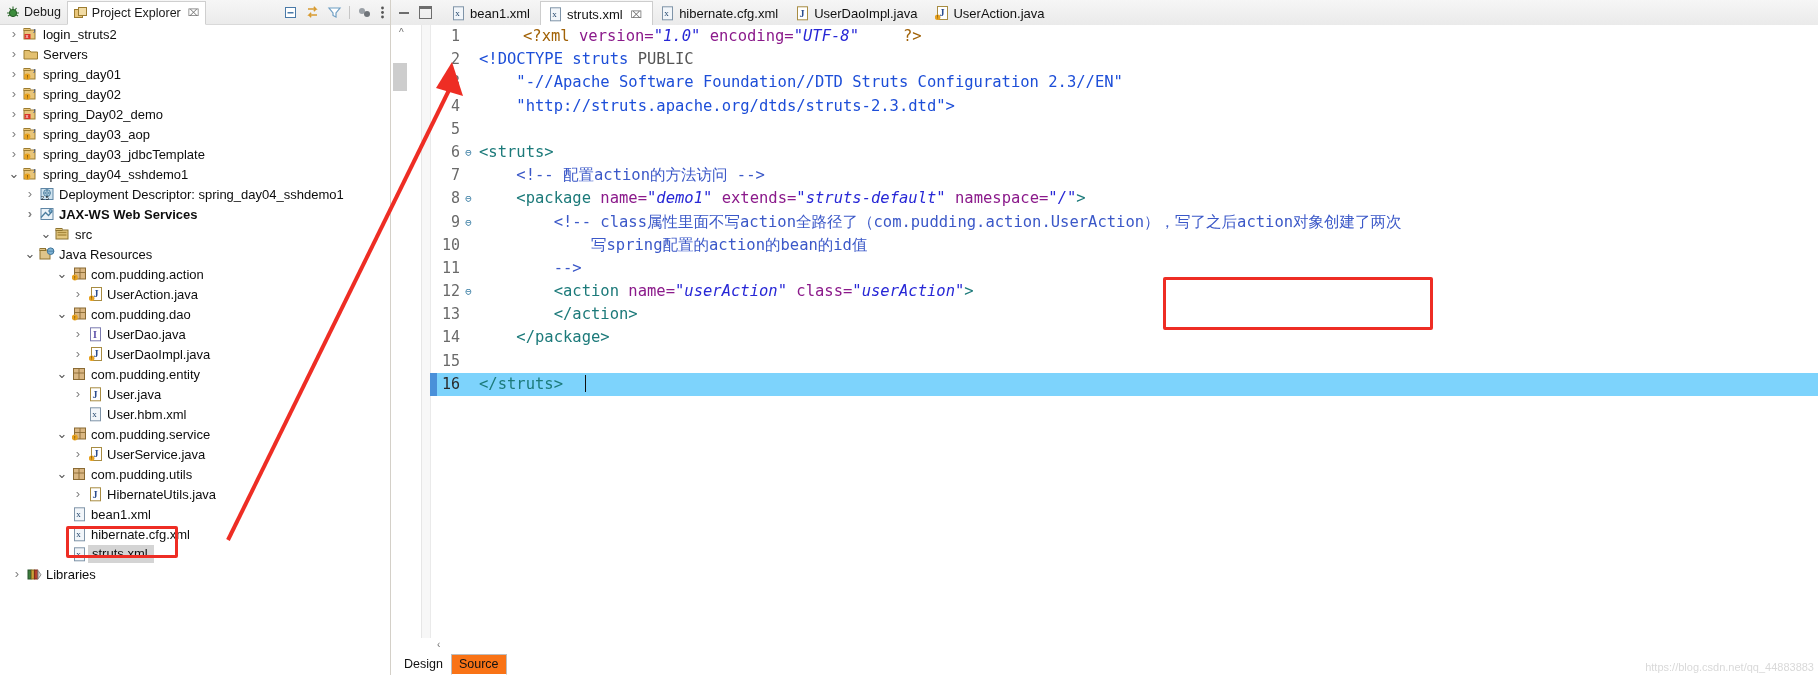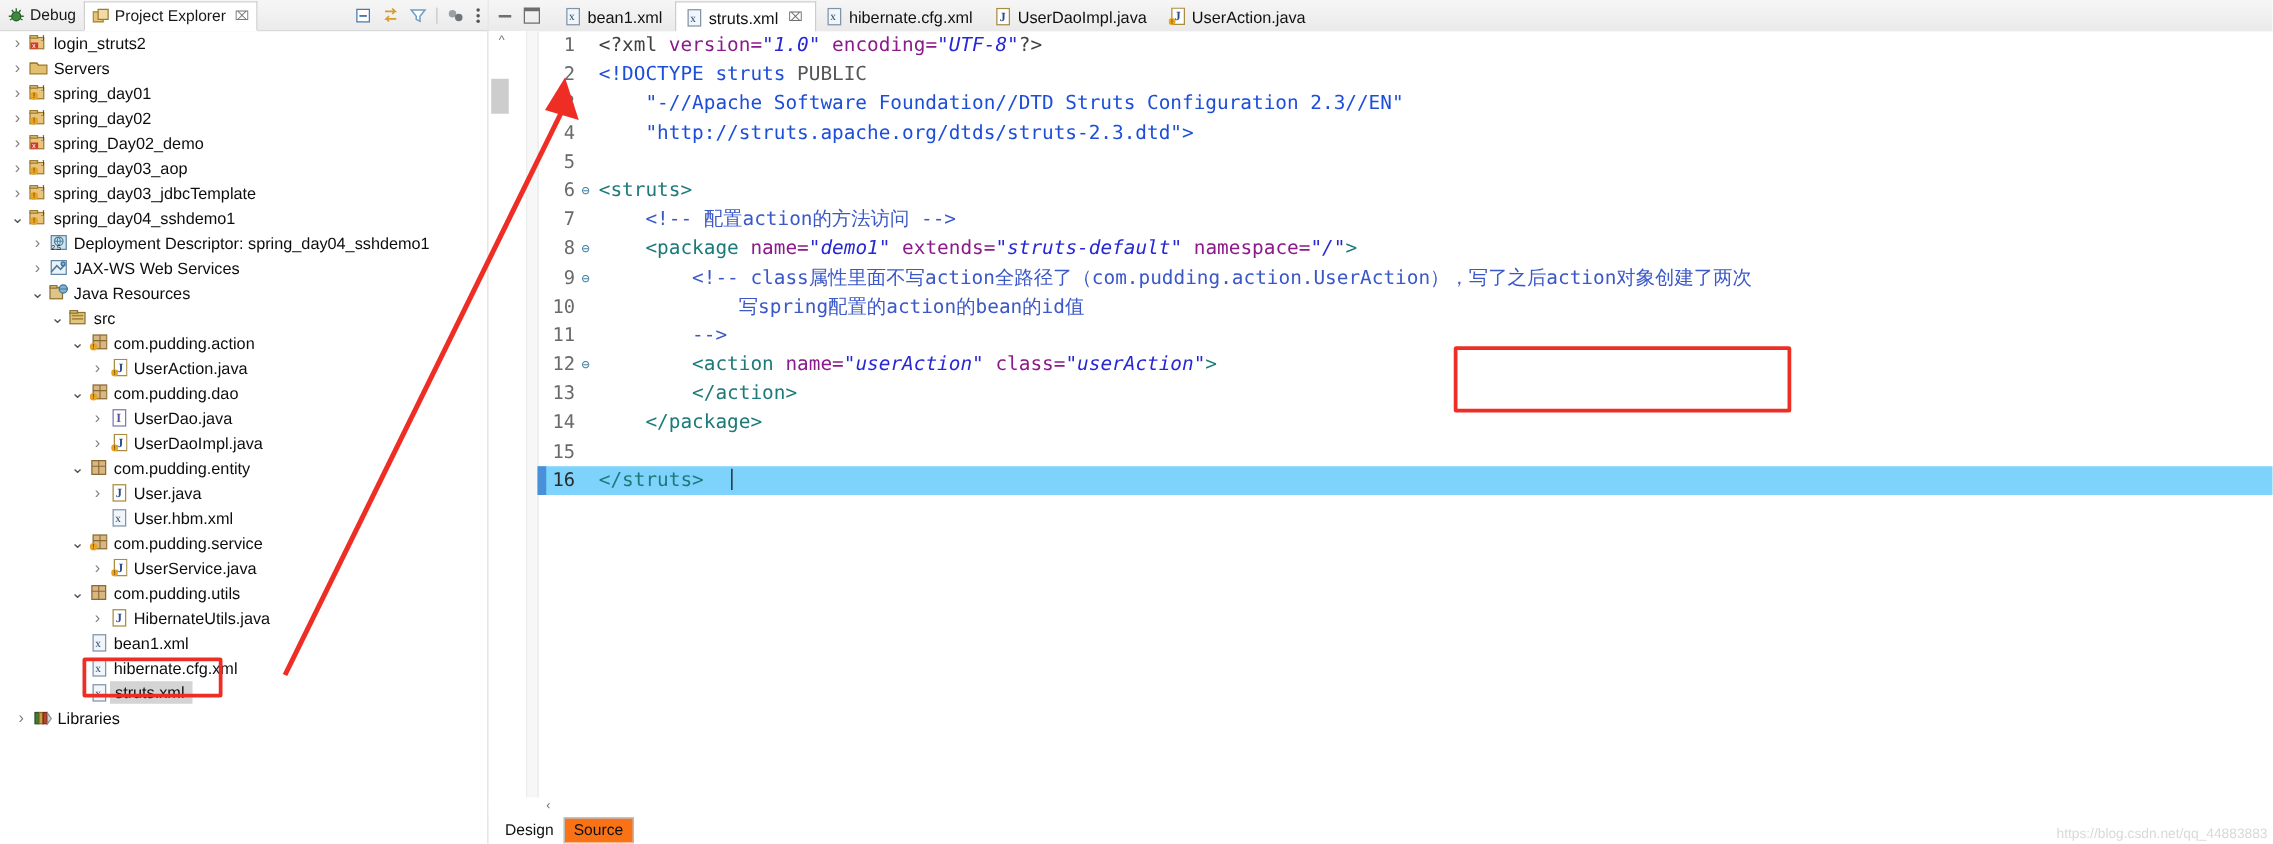--- a/index.html
+++ b/index.html
@@ -167,21 +167,21 @@
   .caret {
     display:inline-block; width:1px; height:17px;
     background:#111; vertical-align:-3px;
   }         
   .t-tag  { color:#1c7a7a; }
   .t-attr { color:#8b1a8b; }
   .t-val  { color:#2727d6; font-style:italic; }
   .t-doc  { color:#1d4ed8; }
   .t-cmt  { color:#3b58c8; }
   .t-plain{ color:#555; }
-  .t-pi   { color:#404040; }
+  .t-pi   { color:#a16207;margin-left:44px; }
 
   
   .redbox-code {
     position:absolute;
     border:3px solid #ee2d24;
     border-radius:2px;
     pointer-events:none;
   }
 
   
@@ -387,54 +387,54 @@
           <span class="icon-slot">
             <svg width="15" height="14" viewBox="0 0 15 14">
               <rect x="1" y="1.5" width="12" height="11" fill="#cfe3ef" stroke="#5f86a5"></rect>
               <circle cx="7" cy="6" r="3.4" fill="none" stroke="#4a7d9e" stroke-width="1"></circle>
               <path d="M3.7 6 h6.6 M7 2.7 a5 5 0 0 1 0 6.6 a5 5 0 0 1 0 -6.6" fill="none" stroke="#4a7d9e" stroke-width="0.8"></path>
               <text x="1" y="13.4" font-size="5.6" fill="#111">2.5</text>
             </svg>
           </span>
           <span class="label">Deployment Descriptor: spring_day04_sshdemo1</span>
         </div>
-        <div class="row" style="padding-left: 22px;">
+        <div class="row" style="padding-left: 22px; font-weight: bold;">
           <span class="arrow collapsed"></span>
           <span class="icon-slot">
             <svg width="15" height="14" viewBox="0 0 15 14">
               <rect x="1" y="1.5" width="12" height="11" fill="#eaf2f8" stroke="#5f86a5"></rect>
               <path d="M1 10.5 l4.5 -5 l3 3 l3.5 -4" fill="none" stroke="#4a7d9e" stroke-width="1.3"></path>
               <circle cx="10.5" cy="4" r="1.6" fill="#7fb2d4" stroke="#3d7296"></circle>
             </svg>
           </span>
           <span class="label">JAX-WS Web Services</span>
+        </div>
+        <div class="row" style="padding-left: 38px;">
+          <span class="arrow expanded"></span>
+          <span class="icon-slot">
+            <svg width="16" height="14" viewBox="0 0 16 14">
+              <rect x="1" y="3" width="12" height="9" fill="#e3c77e" stroke="#8c7330"></rect>
+              <rect x="1" y="1.5" width="6" height="2" fill="#e3c77e" stroke="#8c7330"></rect>
+              <path d="M2.5 5.5 h9" stroke="#a8883c" stroke-width="1.4"></path>
+              <path d="M2.5 8 h9" stroke="#a8883c" stroke-width="1.4"></path>
+            </svg>
+          </span>
+          <span class="label">src</span>
         </div>
         <div class="row" style="padding-left: 22px;">
           <span class="arrow expanded"></span>
           <span class="icon-slot">
             <svg width="16" height="14" viewBox="0 0 16 14">
               <rect x="1" y="3" width="10" height="9" fill="#dec48a" stroke="#8e7331"></rect>
               <rect x="1" y="1.5" width="5.5" height="2" fill="#dec48a" stroke="#8e7331"></rect>
               <circle cx="11.6" cy="4.2" r="3.3" fill="#7fb2d4" stroke="#3d7296"></circle>
               <path d="M8.3 4.2 h6.6" stroke="#3d7296" stroke-width="0.7"></path>
             </svg>
           </span>
           <span class="label">Java Resources</span>
-        </div>
-        <div class="row" style="padding-left: 38px;">
-          <span class="arrow expanded"></span>
-          <span class="icon-slot">
-            <svg width="16" height="14" viewBox="0 0 16 14">
-              <rect x="1" y="3" width="12" height="9" fill="#e3c77e" stroke="#8c7330"></rect>
-              <rect x="1" y="1.5" width="6" height="2" fill="#e3c77e" stroke="#8c7330"></rect>
-              <path d="M2.5 5.5 h9" stroke="#a8883c" stroke-width="1.4"></path>
-              <path d="M2.5 8 h9" stroke="#a8883c" stroke-width="1.4"></path>
-            </svg>
-          </span>
-          <span class="label">src</span>
         </div>
         <div class="row" style="padding-left: 54px;">
           <span class="arrow expanded"></span>
           <span class="icon-slot">
             <svg width="14" height="14" viewBox="0 0 14 14">
               <rect x="2.5" y="1" width="11" height="11" fill="#d9b682" stroke="#8a6a33"></rect>
               <path d="M2.5 5.5 h11 M8 1 v11" stroke="#8a6a33" stroke-width="0.9"></path>
               <circle cx="2.8" cy="10.4" r="3" fill="#e8a321"></circle>
               <text x="1.9" y="12.6" font-size="6" fill="#4a3000">!</text>
             </svg>

